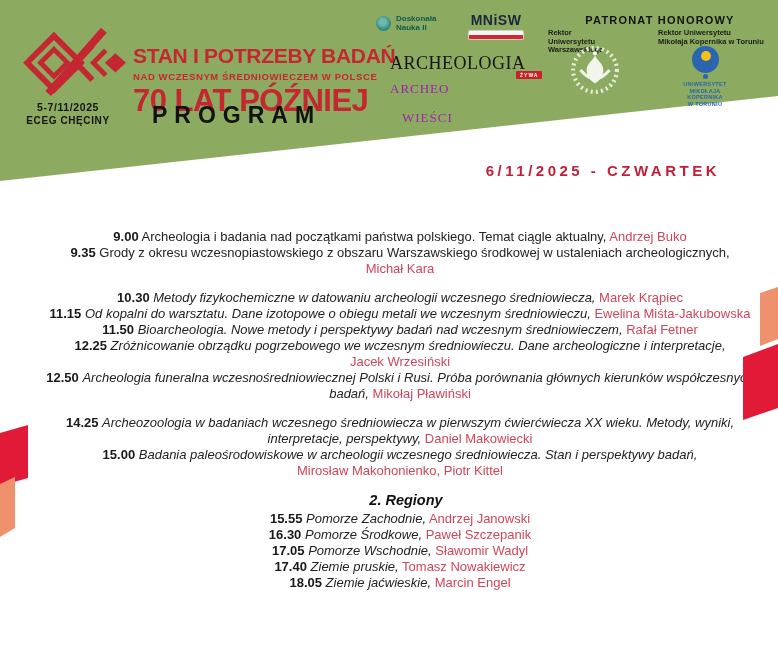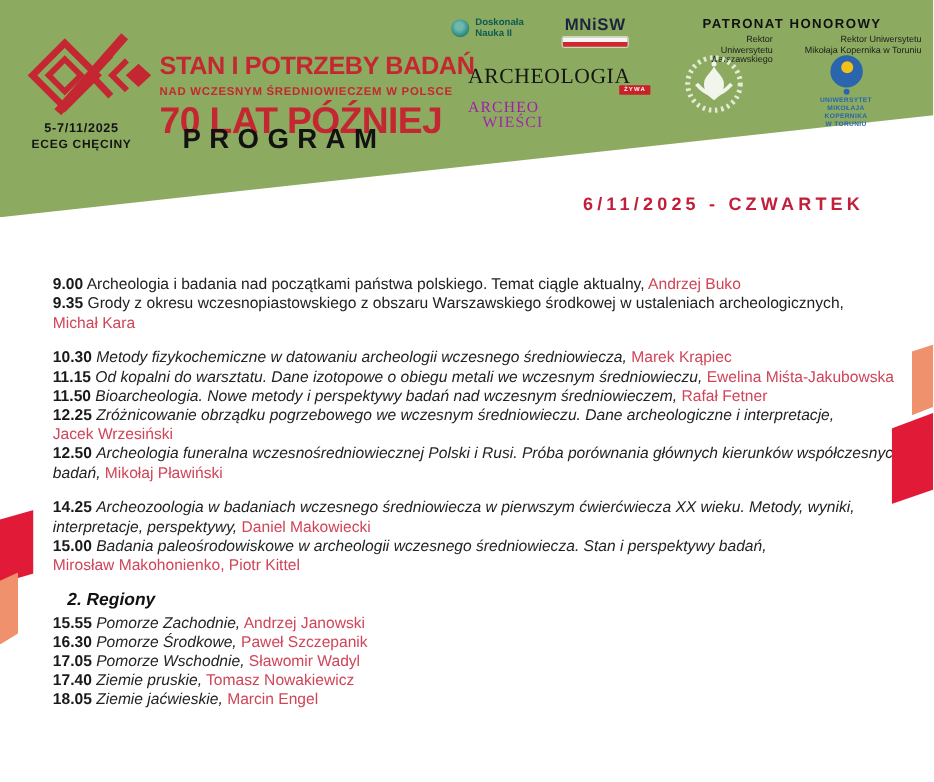--- a/index.html
+++ b/index.html
@@ -27,37 +27,37 @@
   .dn-circle{width:15px;height:15px;border-radius:50%;background:radial-gradient(circle at 45% 40%,#6fb9ac 25%,#1f7d74 75%);}
   .dn-text{font-size:8px;font-weight:bold;color:#0d5a55;line-height:9px;}
   .mnisw{position:absolute;left:468px;top:12px;width:56px;text-align:center;}
   .mnisw-text{font-size:14px;font-weight:bold;color:#1d2440;letter-spacing:0.5px;}
   .mnisw-flag{margin-top:2px;height:8px;border-radius:2px;overflow:hidden;border:0.5px solid #cfd4c2;}
   .mnisw-flag .w{height:4px;background:#f6f6f4;}
   .mnisw-flag .r{height:4px;background:#d22730;}
   .archeologia{position:absolute;left:390px;top:53px;font-family:"Liberation Serif",serif;font-size:18px;color:#151515;letter-spacing:0.5px;white-space:nowrap;}
   .az-badge{position:absolute;left:516px;top:71px;background:#c82128;color:#fff;font-size:5px;font-weight:bold;padding:1px 4px;border-radius:1px;letter-spacing:1px;font-family:"Liberation Sans",sans-serif;}
   .archeowiesci{position:absolute;left:390px;top:82px;font-family:"Liberation Serif",serif;color:#a21caf;font-size:13px;letter-spacing:1px;line-height:13px;}
-  .archeowiesci .l2{margin-left:12px;opacity:0.92;}
+  .archeowiesci .l2{margin-left:12px;opacity:0.92;margin-top:16px;}
   
   .patronat-heading{position:absolute;left:560px;top:14px;width:200px;text-align:center;font-size:11px;font-weight:bold;color:#111;letter-spacing:1.2px;}
-  .pat-col{position:absolute;top:29px;text-align:right;font-size:7.5px;font-weight:normal;color:#1c1c1c;line-height:8.5px;}
+  .pat-col{position:absolute;top:29px;text-align:left;font-size:7.5px;font-weight:bold;color:#1c1c1c;line-height:8.5px;}
   .pat-uw{left:548px;width:96px;}
   .pat-umk{left:658px;width:110px;}
   .uw-logo{position:absolute;left:570px;top:45px;width:50px;height:50px;}
   .umk-logo{position:absolute;left:672px;top:46px;width:66px;text-align:center;}
   .umk-circle{position:relative;width:27px;height:27px;border-radius:50%;background:#2a65ad;margin:0 auto;}
   .umk-sun{position:absolute;left:9px;top:5px;width:10px;height:10px;border-radius:50%;background:#f2c218;}
   .umk-dot{width:5px;height:5px;border-radius:50%;background:#2a65ad;margin:1px auto 2px;}
   .umk-text{font-size:5.5px;font-weight:bold;color:#2a65ad;line-height:6.5px;letter-spacing:0.3px;}
   
   .day-heading{position:absolute;right:58px;top:162px;font-size:15px;font-weight:bold;color:var(--day-red,#C2203A);letter-spacing:3.5px;white-space:nowrap;}
   
   .program{position:absolute;left:44px;top:229px;width:712px;font-size:13px;line-height:16px;color:#222;}
-  .block{margin-bottom:13px;}
+  .block{margin-bottom:13px;text-align:center;}
   .block-heading{font-size:14.5px;font-weight:bold;font-style:italic;color:#111;margin-bottom:3px;margin-left:12px;}
   .entry .time{font-weight:bold;color:#191919;}
   .entry .title.it{font-style:italic;}
   .entry .names{color:var(--name-red,#D04558);}
   
   .decor{position:absolute;}
   .decor.r-salmon{left:760px;top:287px;width:18px;height:59px;background:var(--decor-salmon,#F0916E);clip-path:polygon(0 6px,100% 0,100% 52px,0 59px);}
   .decor.r-red{left:743px;top:344px;width:35px;height:76px;background:var(--decor-red,#E11A38);clip-path:polygon(0 13px,100% 0,100% 64px,0 76px);}
   .decor.l-red{left:0;top:425px;width:28px;height:61px;background:var(--decor-red,#E11A38);clip-path:polygon(0 8px,100% 0,100% 53px,0 61px);}
   .decor.l-salmon{left:0;top:477px;width:15px;height:60px;background:var(--decor-salmon,#F0916E);clip-path:polygon(0 7px,100% 0,100% 51px,0 60px);}

